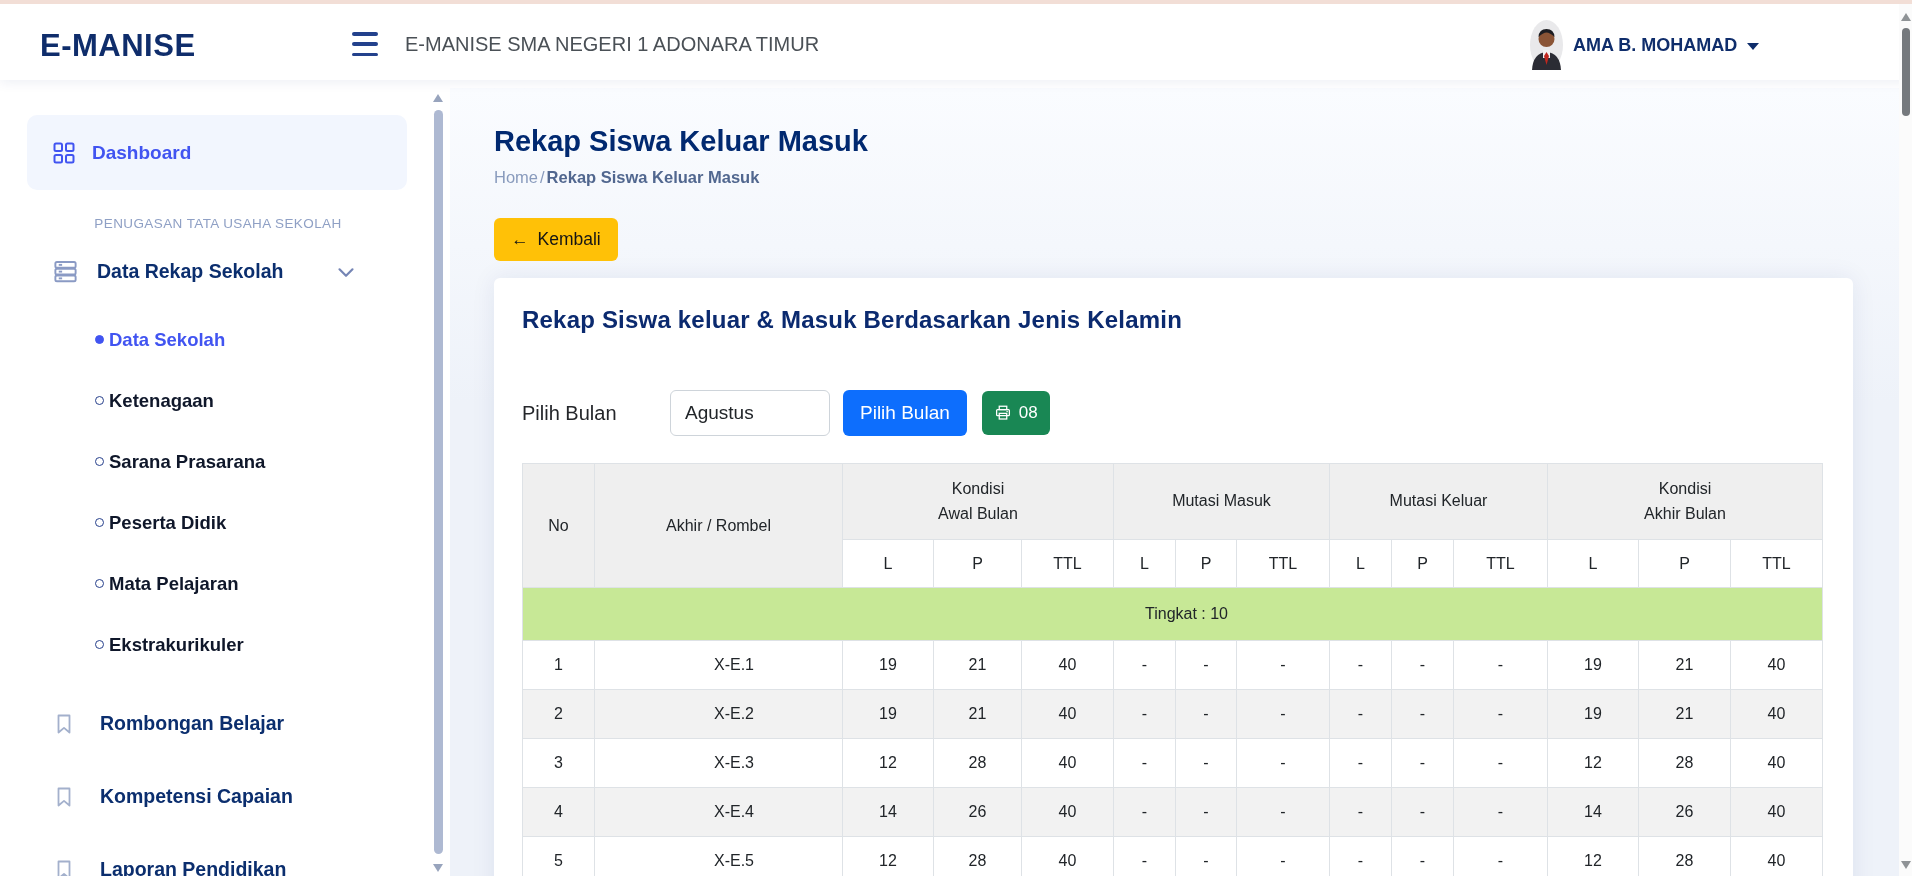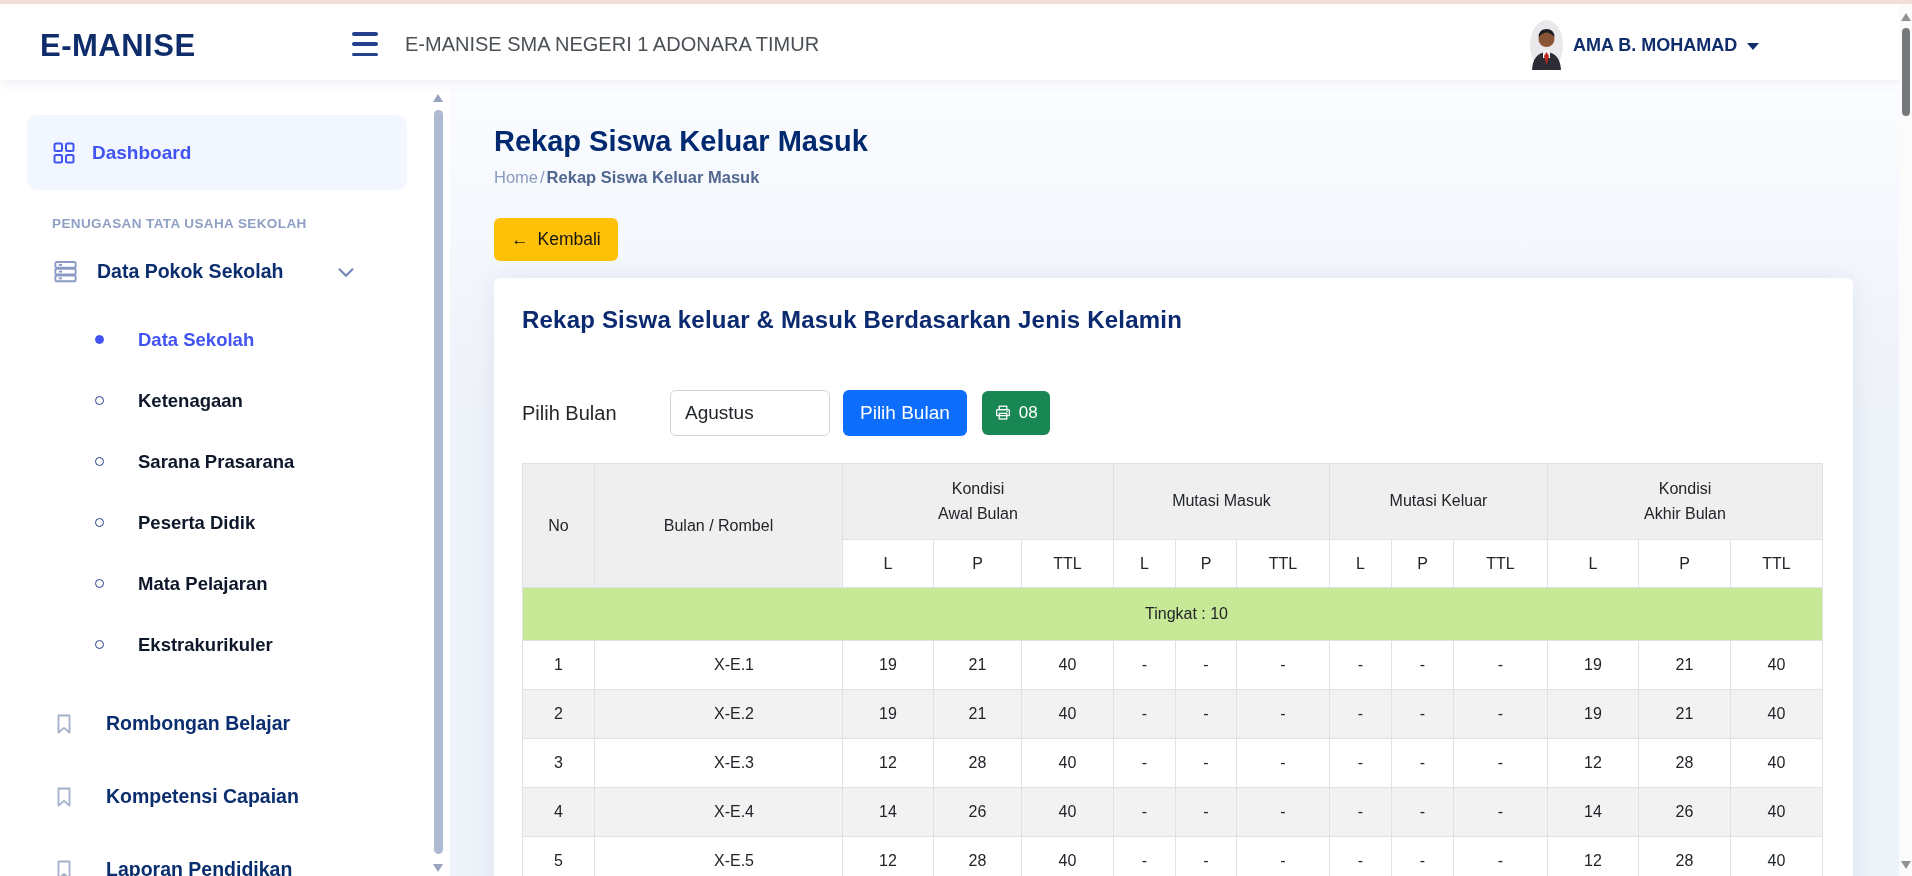--- a/index.html
+++ b/index.html
@@ -20,30 +20,30 @@
   .user-box { position:absolute; left:1530px; top:16px; display:flex; align-items:center; gap:10px; cursor:pointer; }
   .avatar { width:33px; height:50px; }
   .user-name { font-size:18px; font-weight:bold; color:#0f2d6b; }
   .caret-down { width:0; height:0; border-left:6px solid transparent; border-right:6px solid transparent; border-top:7px solid #0f2d6b; margin-top:3px; }
 
   
   .sidebar { position:absolute; top:88px; left:0; width:384px; bottom:0; background:#fff; z-index:30; }
   .dash-item { margin:27px 0 0 27px; width:380px; height:75px; background:#f2f6fe; border-radius:10px;
                display:flex; align-items:center; gap:16px; padding-left:25px; cursor:pointer; }
   .dash-item .label { font-size:19px; font-weight:bold; color:#4154f1; }
-  .section-label { margin:26px 0 12px 52px; font-size:13.5px; font-weight:bold; color:#8fa0c5; letter-spacing:.4px; }
+  .section-label { margin:26px 0 12px 52px; font-size:13.5px; font-weight:normal; color:#8fa0c5; letter-spacing:.4px;text-align:center; }
   .group-item { margin:27px 25px 0 52px; display:flex; align-items:center; gap:18px; cursor:pointer; }
   .group-item .label { font-size:19.5px; font-weight:bold; color:#0b2e6e; flex:1; }
   .sub-list { list-style:none; margin-top:24px; }
-  .sub-list li { height:61px; display:flex; align-items:center; gap:34px; padding-left:95px; cursor:pointer; }
+  .sub-list li { height:61px; display:flex; align-items:center; gap:5px; padding-left:95px; cursor:pointer; }
   .bullet { width:9px; height:9px; border-radius:50%; border:1.5px solid #27408c; }
   .sub-list li.active .bullet { background:#4154f1; border-color:#4154f1; }
   .sub-label { font-size:18.5px; font-weight:bold; color:#0f172a; }
   .sub-list li.active .sub-label { color:#4154f1; }
-  .nav-item { height:73px; display:flex; align-items:center; gap:30px; padding-left:52px; cursor:pointer; }
+  .nav-item { height:73px; display:flex; align-items:center; gap:24px; padding-left:52px; cursor:pointer; }
   .nav-item .label { font-size:19.5px; font-weight:bold; color:#0b2e6e; }
 
   
   .side-scroll { position:absolute; left:432px; top:88px; width:13px; bottom:0; z-index:45; }
   .side-scroll .thumb { position:absolute; left:2px; top:22px; width:9px; bottom:22px; background:#aeb9d2; border-radius:5px; }
   .tri-up-s { position:absolute; left:1px; top:6px; width:0; height:0; border-left:5.5px solid transparent; border-right:5.5px solid transparent; border-bottom:8px solid #98a4bd; }
   .tri-down-s { position:absolute; left:1px; bottom:4px; width:0; height:0; border-left:5.5px solid transparent; border-right:5.5px solid transparent; border-top:8px solid #98a4bd; }
 
   
   .main { position:absolute; left:450px; top:88px; right:0; bottom:0; overflow:hidden;
@@ -139,21 +139,21 @@
       <svg width="27" height="27" viewBox="0 0 24 24">
         <g fill="none" stroke="#8a9ac4" stroke-width="1.7">
           <rect x="3" y="3.5" width="18" height="5.2" rx="1.4"></rect>
           <rect x="3" y="9.5" width="18" height="5.2" rx="1.4"></rect>
           <rect x="3" y="15.5" width="18" height="5.2" rx="1.4"></rect>
           <line x1="6" y1="6.1" x2="9" y2="6.1"></line>
           <line x1="6" y1="12.1" x2="9" y2="12.1"></line>
           <line x1="6" y1="18.1" x2="9" y2="18.1"></line>
         </g>
       </svg>
-      <span class="label">Data Pokok Sekolah</span>
+      <span class="label">Data Rekap Sekolah</span>
       <svg width="26" height="26" viewBox="0 0 24 24">
         <polyline points="6,9.5 12,15.5 18,9.5" fill="none" stroke="#7585b5" stroke-width="2" stroke-linecap="round" stroke-linejoin="round"></polyline>
       </svg>
     </div>
 
     <ul class="sub-list">
       <li class="active">
         <span class="bullet"></span>
         <span class="sub-label">Data Sekolah</span>
       </li>
@@ -251,21 +251,21 @@
           <col style="width:62px">
             <col style="width:62px">
             <col style="width:94px">
           <col style="width:91px">
             <col style="width:92px">
             <col style="width:92px">
         </colgroup>
         <thead>
           <tr class="gh">
             <th rowspan="2" class="span2">No</th>
-            <th rowspan="2" class="span2">Bulan / Rombel</th>
+            <th rowspan="2" class="span2">Akhir / Rombel</th>
             <th colspan="3">
               <span class="hline">Kondisi</span>
               <span class="hline hl2">Awal Bulan</span>
             </th>
             <th colspan="3">
               <span class="hline">Mutasi Masuk</span>
 
             </th>
             <th colspan="3">
               <span class="hline">Mutasi Keluar</span>

